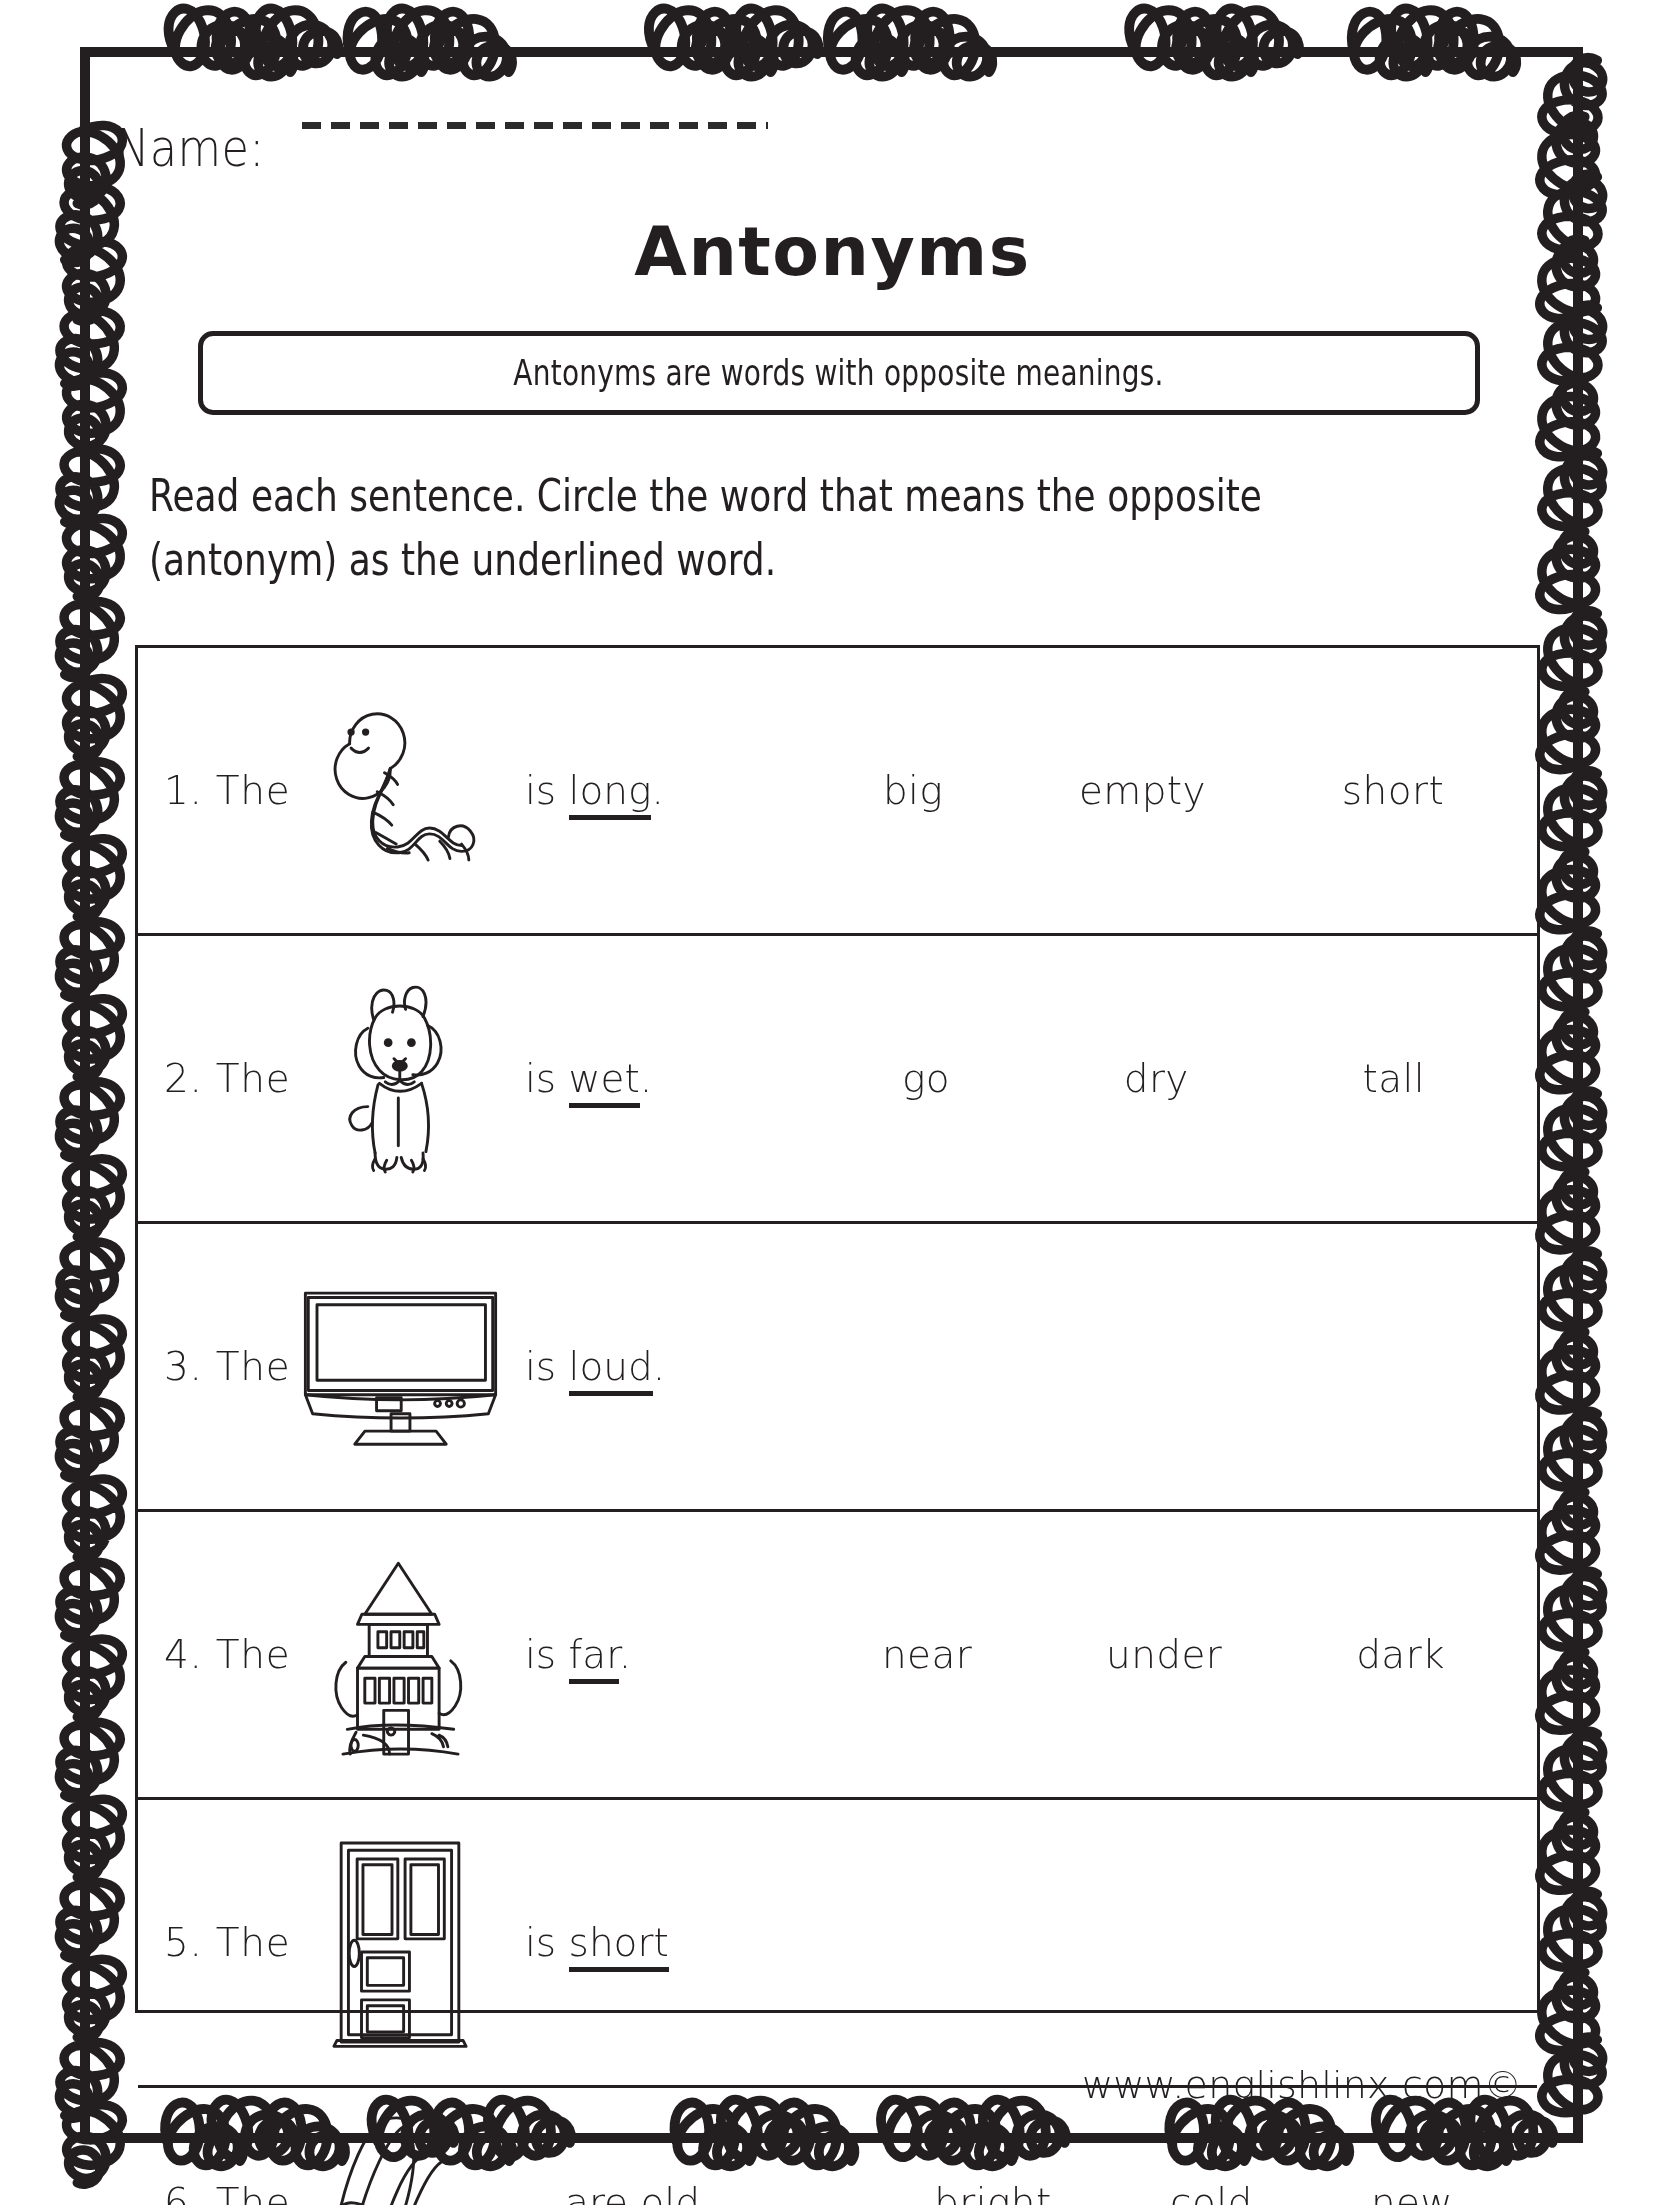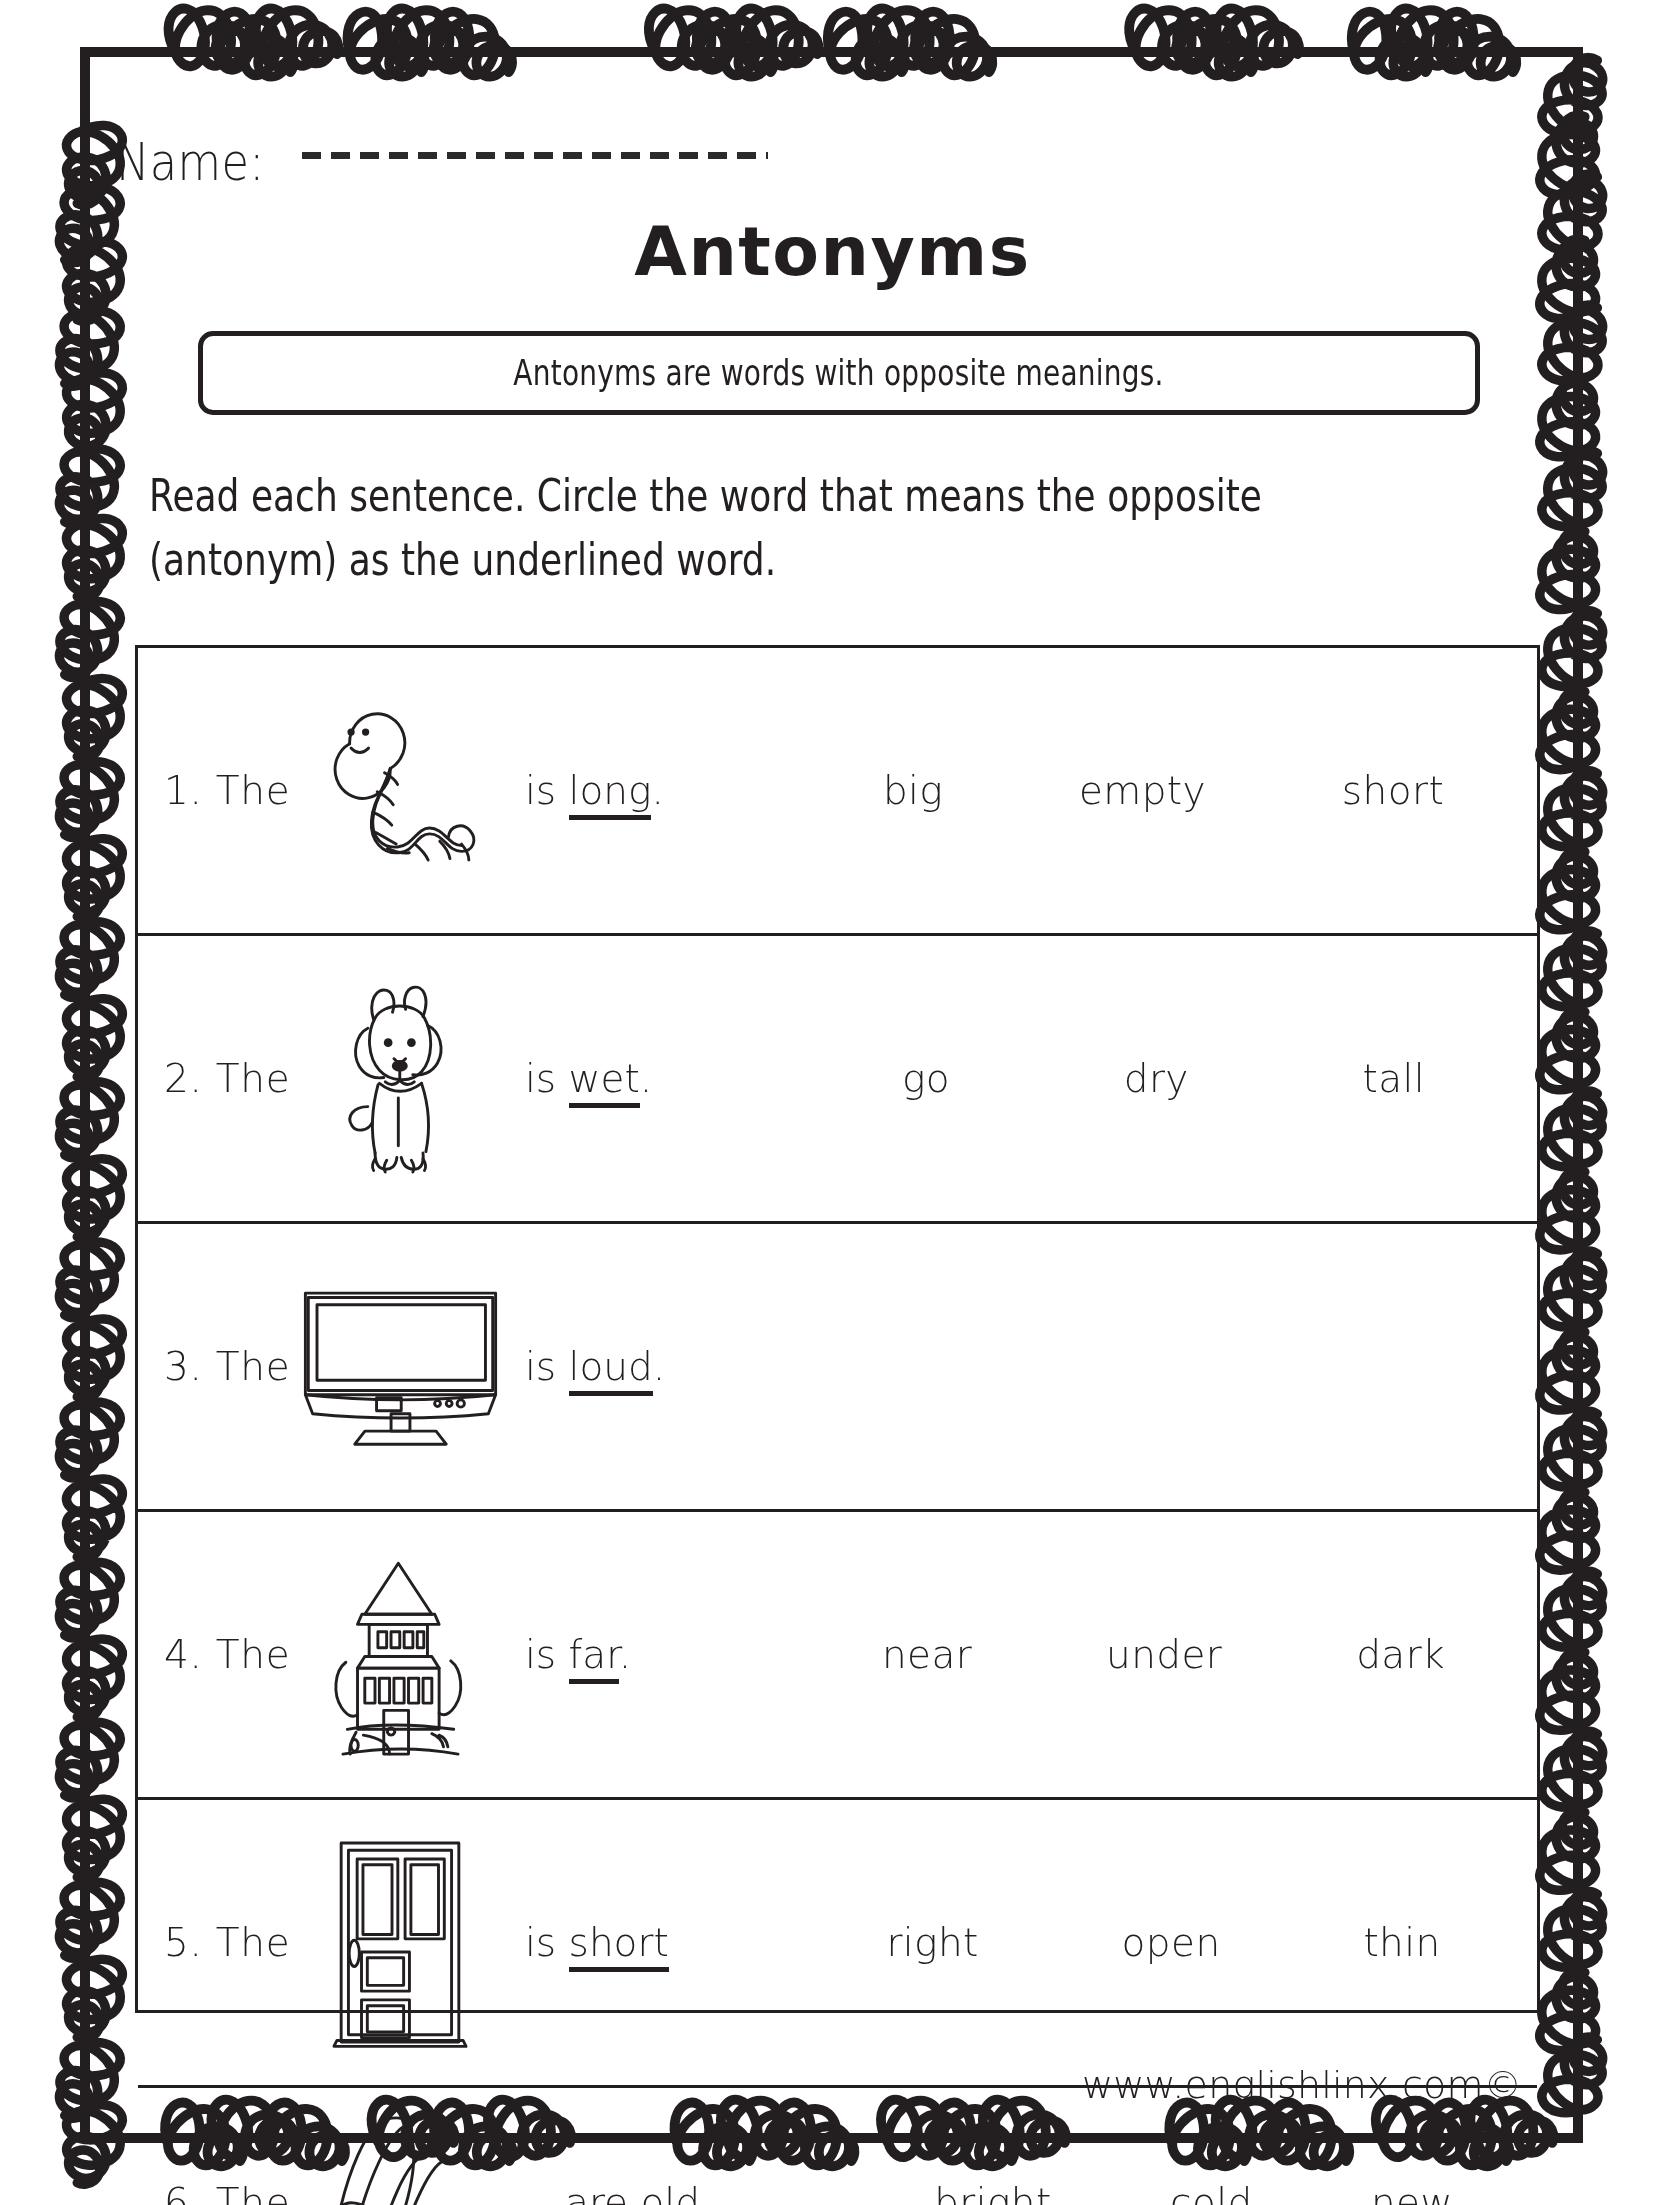--- a/index.html
+++ b/index.html
@@ -10,21 +10,21 @@
   
   #doodle-border{position:absolute;inset:0;width:1665px;height:2205px;pointer-events:none;}
   
   .page-frame{
     position:absolute;left:80px;top:47px;width:1503px;height:2096px;
     border:10.2px solid #231f20;box-sizing:border-box;background:transparent;
   }
   
   .name-row{
     position:absolute;left:116px;top:122px;width:1019px;height:80px;
-    display:flex;align-items:center;
+    display:flex;align-items:flex-start;
   }
   .name-label{
     font-size:52px;font-weight:300;letter-spacing:0.4px;line-height:1;
     font-family:"DejaVu Sans", sans-serif;font-stretch:condensed;
     transform:scaleX(.86);transform-origin:left bottom;white-space:nowrap;
   }
   .name-blank{
     flex:0 0 auto;margin-left:13px;margin-bottom:13px;width:466px;height:6.6px;
     background:repeating-linear-gradient(to right,#2b2b2b 0 19px,transparent 19px 29px);
   }
@@ -357,25 +357,20 @@
       <path d="M42,158 h66 v54 h-66z"></path>
       <path d="M50,166 h50 v38 h-50z"></path>
       <path d="M42,224 h66 v52 h-66z"></path>
       <path d="M50,232 h50 v36 h-50z"></path>
       <ellipse cx="32" cy="160" rx="7" ry="18"></ellipse>
       <path d="M8,280 h174 l4,8 h-182z"></path>
     </g>
         </svg>
       </div>
       <div class="q-phrase"><span>is </span><u>short</u><span></span></div>
-      <div class="q-opts">
-        <span class="opt">right</span>
-        <span class="opt">open</span>
-        <span class="opt">thin</span>
-      </div>
     </div>
     <div class="qrow">
       <div class="q-num">6. The</div>
       <div class="q-pic">
         <svg width="197" height="182" viewBox="0 0 270 250">
     <g fill="none" stroke="#231f20" stroke-width="4" stroke-linejoin="round" stroke-linecap="round">
       <path d="M116,18 c-24,8 -54,80 -68,136 l-26,-8 c12,-58 38,-128 66,-136 c16,-4 30,-2 28,8z"></path>
       <path d="M56,128 c-16,-6 -28,-4 -34,8 c-8,16 0,28 12,32"></path>
       <path d="M20,152 q22,10 32,6 l-8,34 q-22,4 -34,-4z"></path>
       <path d="M24,160 q20,10 26,6"></path>

